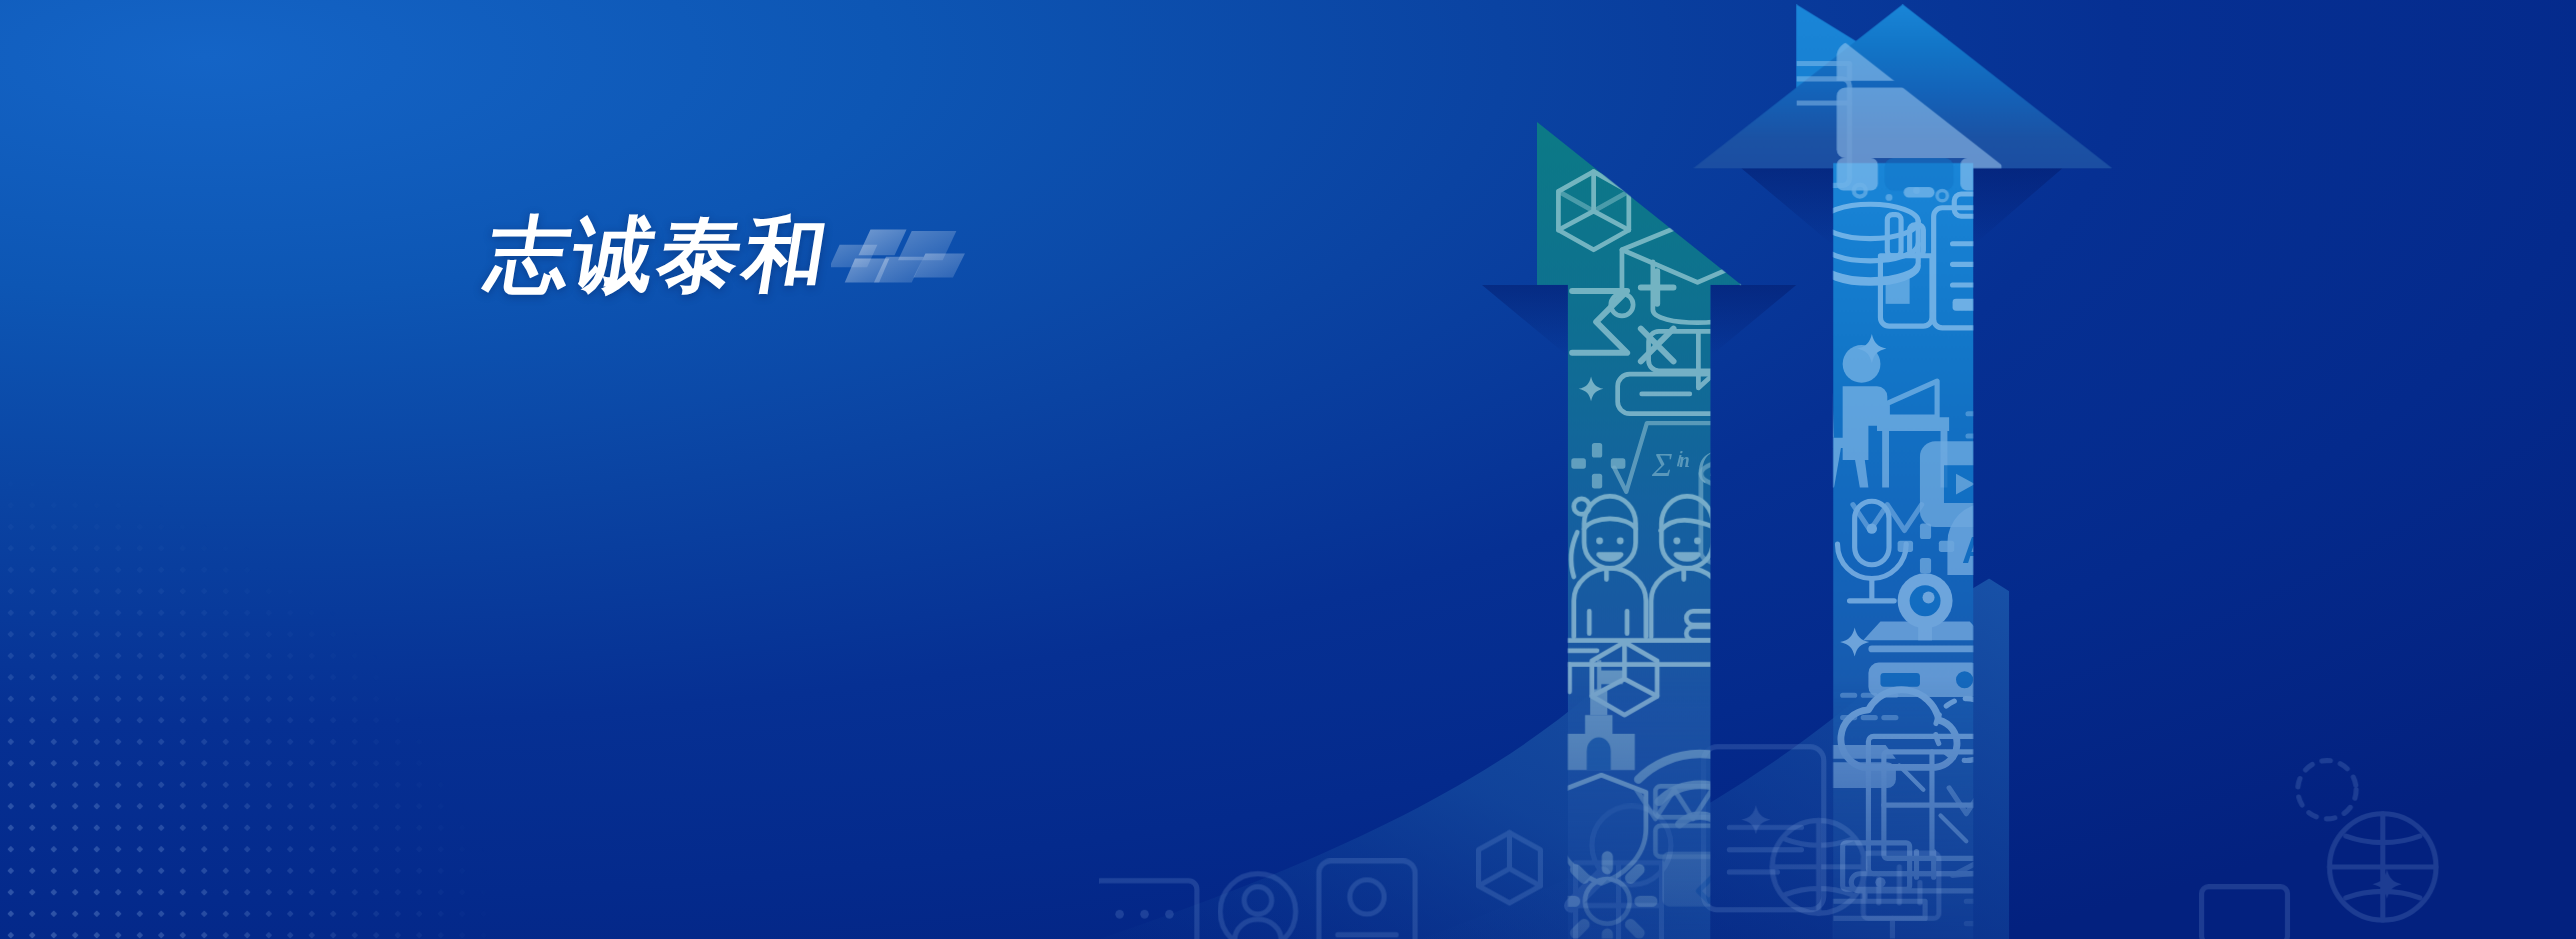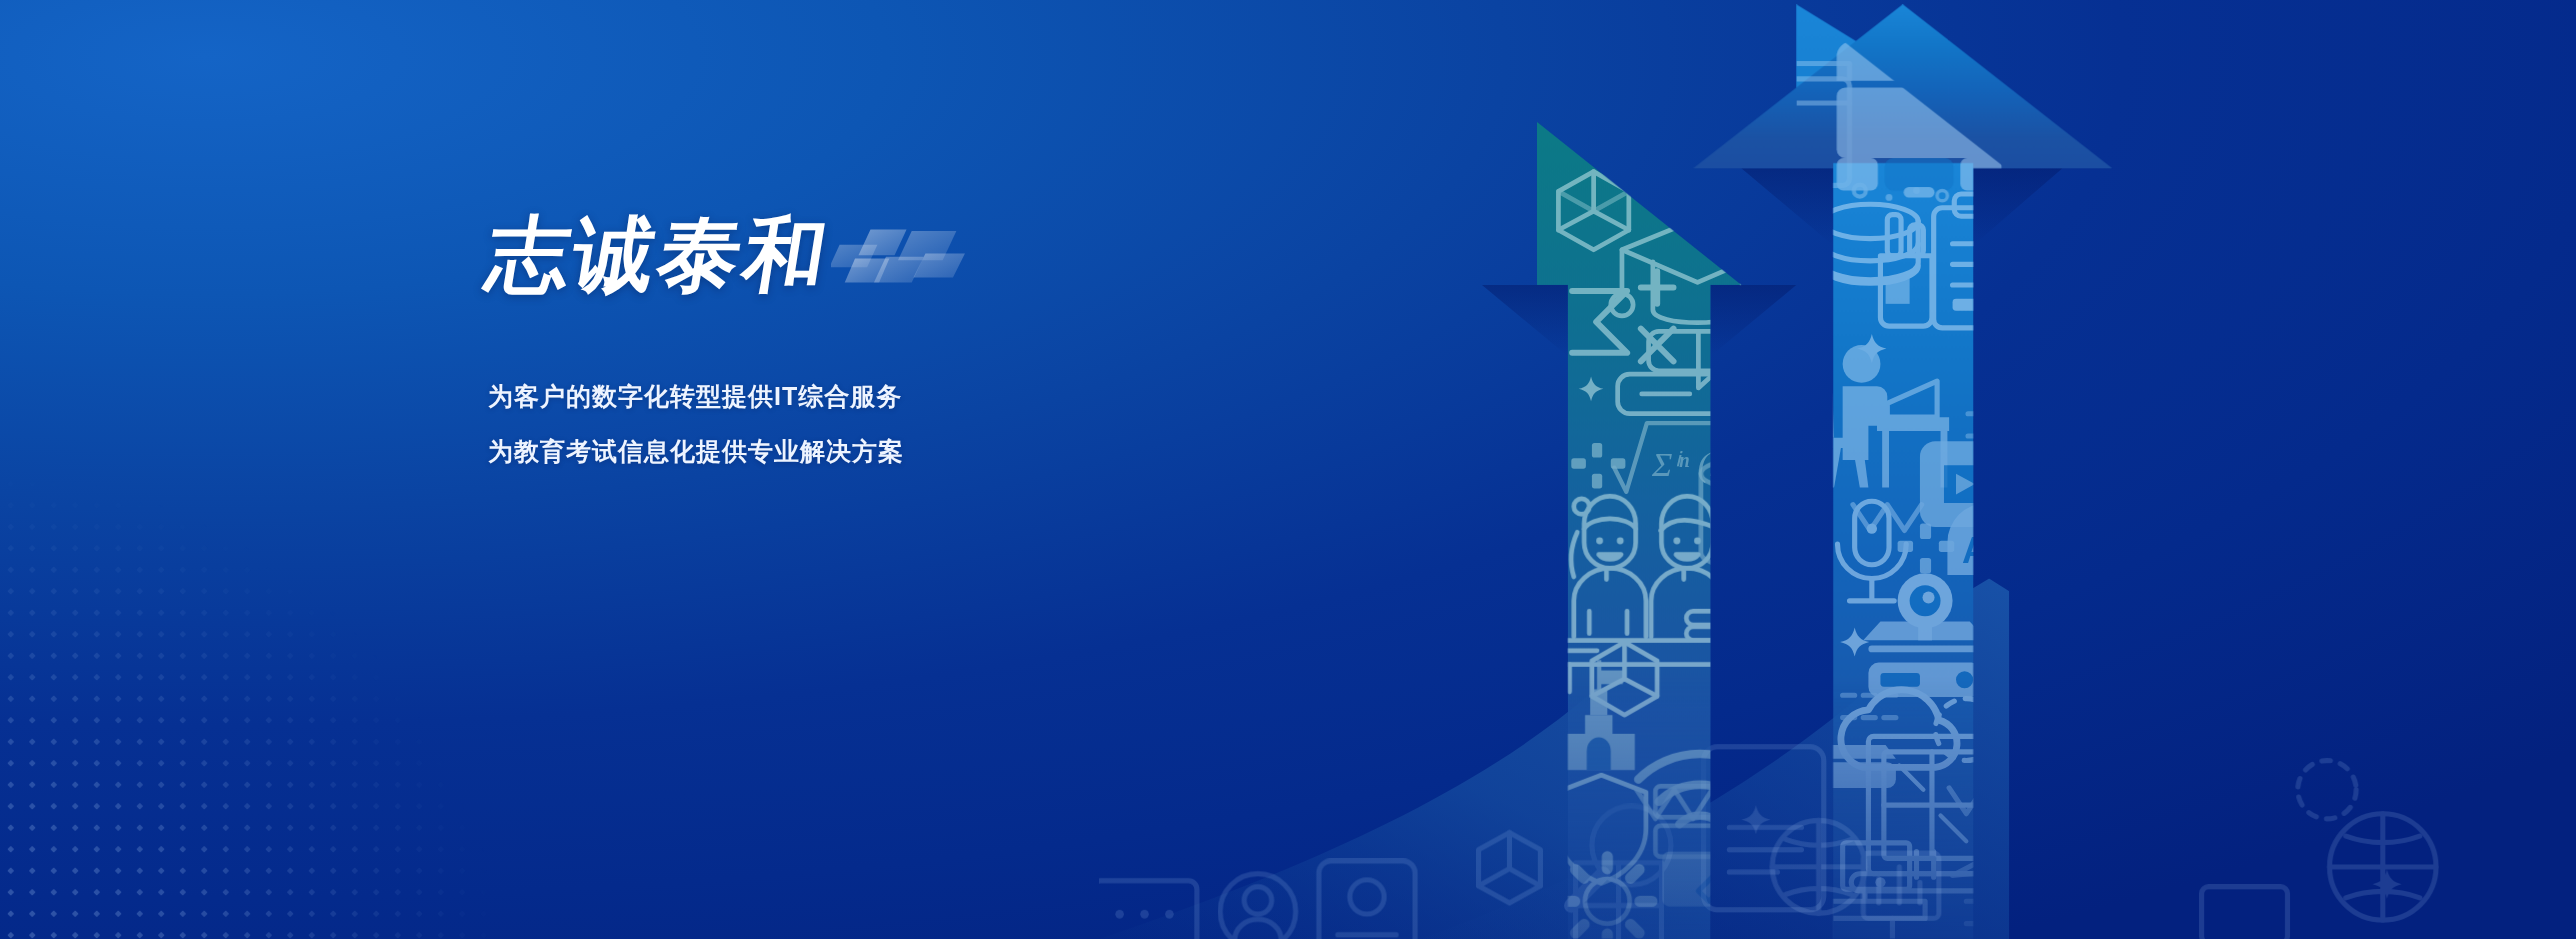--- a/index.html
+++ b/index.html
@@ -550,20 +550,16 @@
             <path d="M 28 40 h 40 l -12 28 h -40 Z" fill="url(#lg2)"></path>
             <path d="M 46 6 h 42 l -14 30 h -42 Z" fill="url(#lg2)"></path>
             <path d="M 64 38 h 44 l -14 30 h -44 Z" fill="url(#lg3)"></path>
             <path d="M 94 8 h 52 l -16 34 h -52 Z" fill="url(#lg1)"></path>
             <path d="M 110 34 h 46 l -14 28 h -46 Z" fill="url(#lg3)"></path>
           </g>
         </svg>
       </div>
     </div>
 
-    <div class="taglines">
-      <div class="tag">为客户的数字化转型提供IT综合服务</div>
-      <div class="tag">为教育考试信息化提供专业解决方案</div>
-    </div>
   </div>
 
 </div>
 
 
 </body></html>

